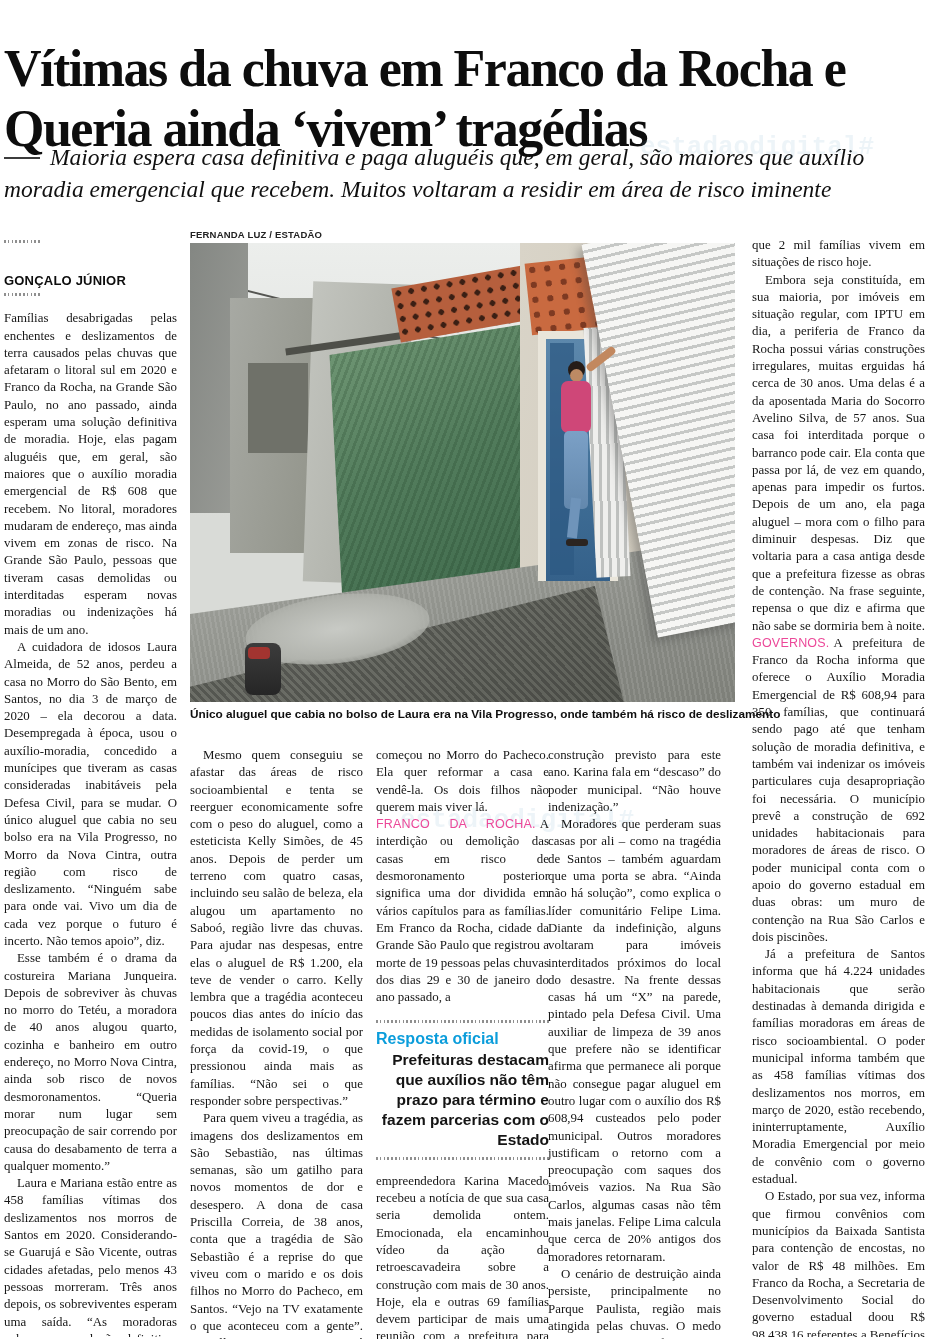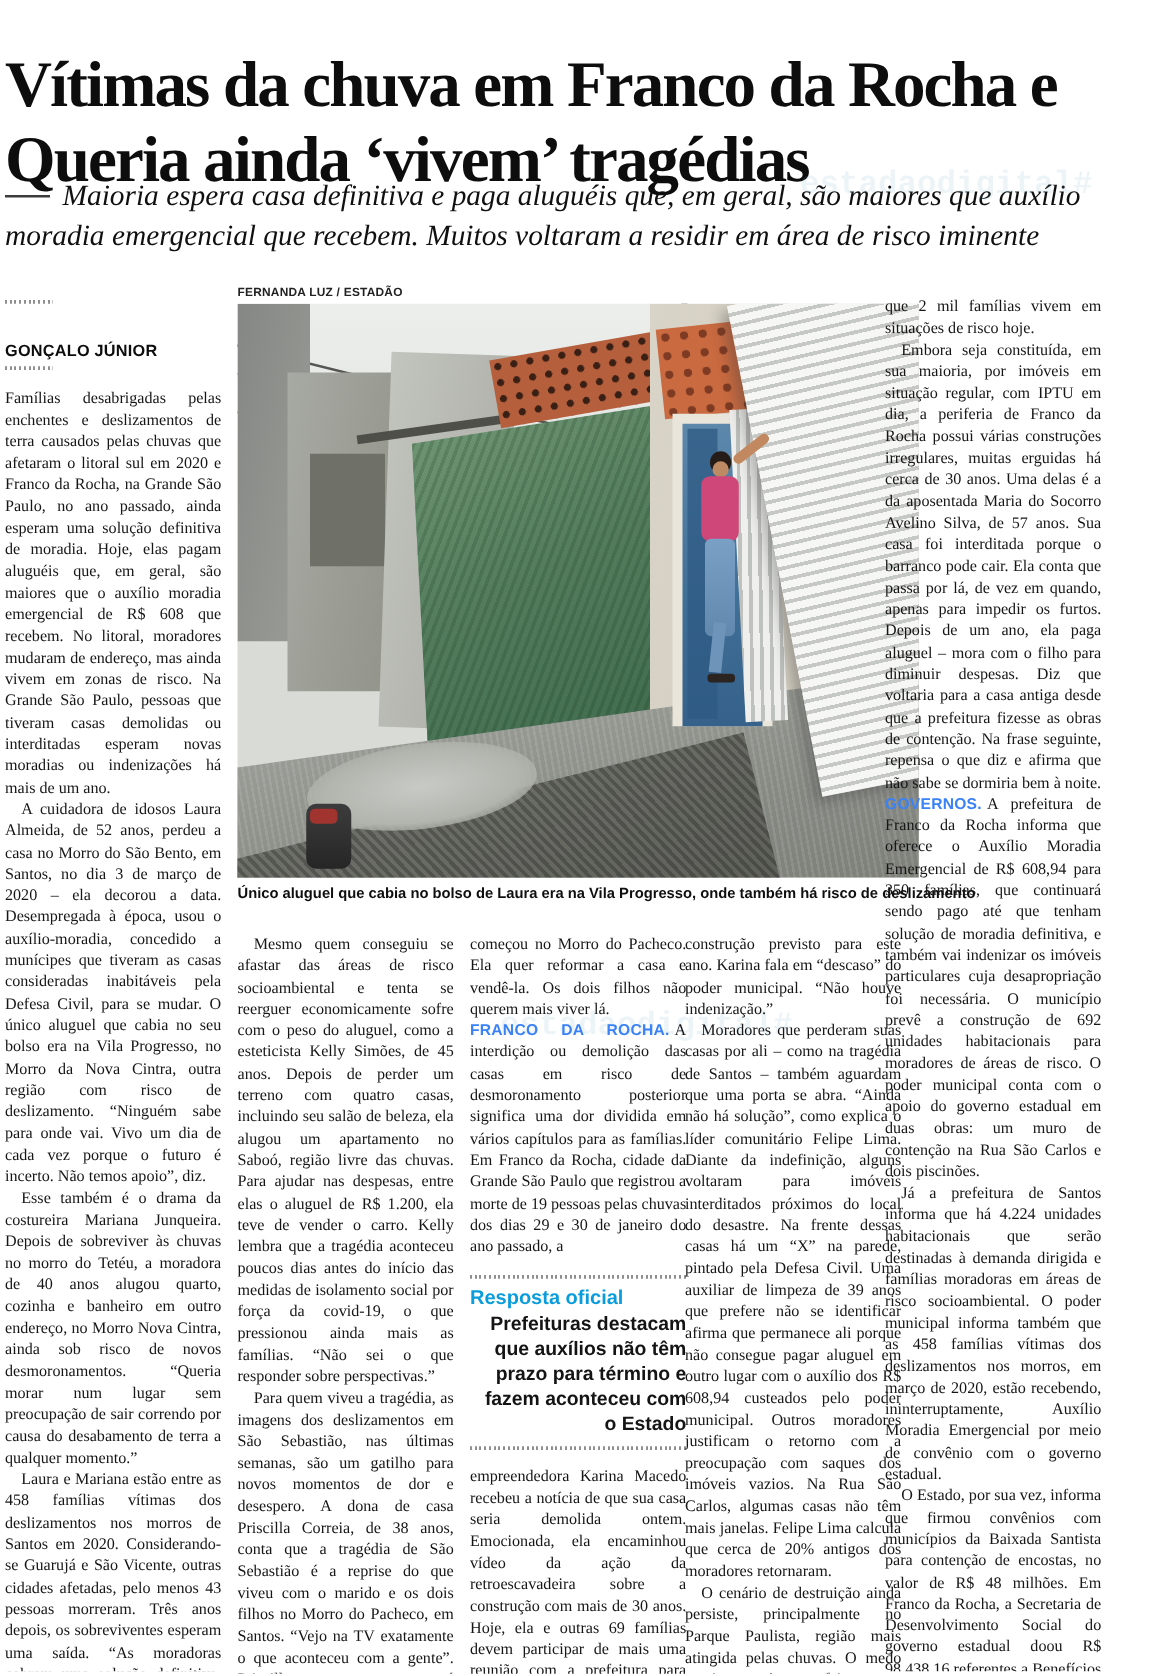--- a/index.html
+++ b/index.html
@@ -24,26 +24,26 @@
   #byline-name{font-family:"Liberation Sans",sans-serif;font-weight:700;
     font-size:13px;letter-spacing:.2px;color:#0d0d0d;padding:2px 0 1px 0;margin-top:27px;}
 
   
   .col{position:absolute;width:173px;font-size:12.9px;line-height:17.3px;
     text-align:justify;overflow:hidden;}
   #col1{left:4px;top:237px;height:1100px;}
   #col2{left:190px;top:747px;height:592px;}
   #col3{left:376px;top:747px;height:592px;}
   #col4{left:548px;top:747px;height:592px;}
-  #col5{left:708px;top:237px;height:1100px;}
+  #col5{left:752px;top:237px;height:1100px;}
   .col p{margin:0;}
   .indent{text-indent:13px;}
   .sec{margin-top:17px;}
-  .lead-label{font-family:"Liberation Sans",sans-serif;font-weight:700;
-    font-size:12.5px;letter-spacing:.2px;color:#3b82f6;margin-right:4px;}
+  .lead-label{font-family:"Liberation Sans",sans-serif;font-weight:400;
+    font-size:12.5px;letter-spacing:.2px;color:#ec4899;margin-right:4px;}
 
   
   #pullquote{margin:14px 0 13px 0;}
   #pullquote .dotrule{width:100%;margin:7px 0;}
   #pq-kicker{font-family:"Liberation Sans",sans-serif;font-weight:700;
     font-size:16px;color:#0b9ddb;text-align:left;margin:6px 0 2px 0;}
   #pq-text{font-family:"Liberation Sans",sans-serif;font-weight:700;
     font-size:15.5px;line-height:20px;color:#141414;text-align:right;margin-bottom:6px;}
 
   
@@ -195,21 +195,21 @@
 </div>
 
 <div class="col" id="col3">
   <p>começou no Morro do Pacheco. Ela quer reformar a casa e vendê-la. Os dois filhos não querem mais viver lá.</p>
   <p class="sec">
     <span class="lead-label">FRANCO DA ROCHA.</span><span>A interdição ou demolição das casas em risco de desmoronamento posterior significa uma dor dividida em vários capítulos para as famílias. Em Franco da Rocha, cidade da Grande São Paulo que registrou a morte de 19 pessoas pelas chuvas dos dias 29 e 30 de janeiro do ano passado, a</span>
   </p>
   <div id="pullquote">
     <div class="dotrule"></div>
     <div id="pq-kicker">Resposta oficial</div>
-    <div id="pq-text">Prefeituras destacam que auxílios não têm prazo para término e fazem aconteceu com o Estado</div>
+    <div id="pq-text">Prefeituras destacam que auxílios não têm prazo para término e fazem parcerias com o Estado</div>
     <div class="dotrule"></div>
   </div>
   <p>empreendedora Karina Macedo recebeu a notícia de que sua casa seria demolida ontem. Emocionada, ela encaminhou vídeo da ação da retroescavadeira sobre a construção com mais de 30 anos. Hoje, ela e outras 69 famílias devem participar de mais uma reunião com a prefeitura para definir a nova moradia. Os planos são de um empreendimento na Vila dos Comerciários com início da</p>
 </div>
 
 <div class="col" id="col4">
   <p>construção previsto para este ano. Karina fala em “descaso” do poder municipal. “Não houve indenização.”</p>
   <p class="indent">Moradores que perderam suas casas por ali – como na tragédia de Santos – também aguardam que uma porta se abra. “Ainda não há solução”, como explica o líder comunitário Felipe Lima. Diante da indefinição, alguns voltaram para imóveis interditados próximos do local do desastre. Na frente dessas casas há um “X” na parede, pintado pela Defesa Civil. Uma auxiliar de limpeza de 39 anos que prefere não se identificar afirma que permanece ali porque não consegue pagar aluguel em outro lugar com o auxílio dos R$ 608,94 custeados pelo poder municipal. Outros moradores justificam o retorno com a preocupação com saques dos imóveis vazios. Na Rua São Carlos, algumas casas não têm mais janelas. Felipe Lima calcula que cerca de 20% antigos dos moradores retornaram.</p>
   <p class="indent">O cenário de destruição ainda persiste, principalmente no Parque Paulista, região mais atingida pelas chuvas. O medo persiste. A prefeitura e associações de moradores estimam</p>
 </div>

